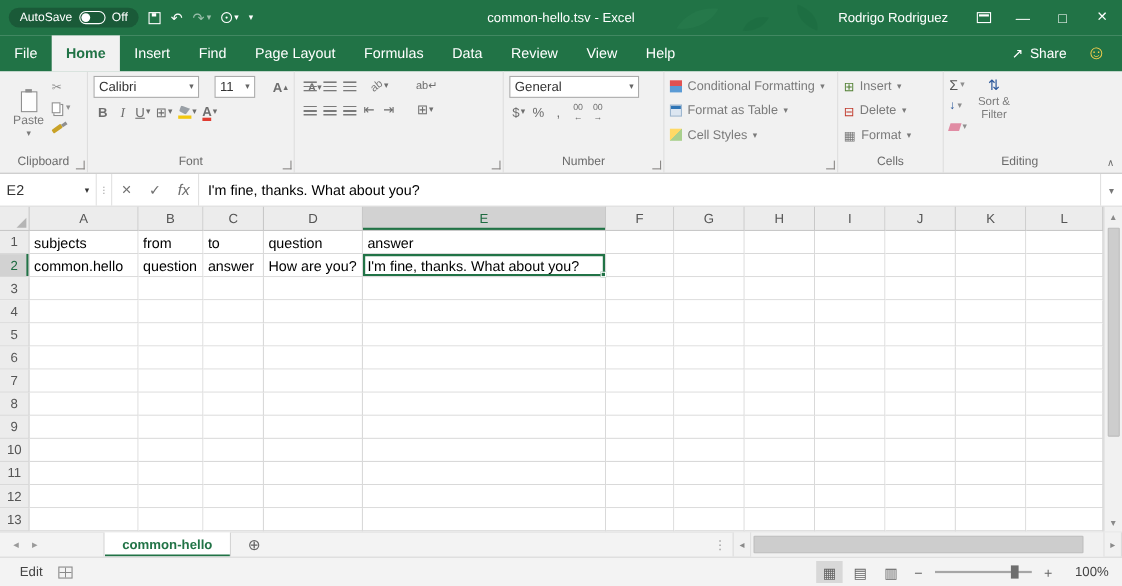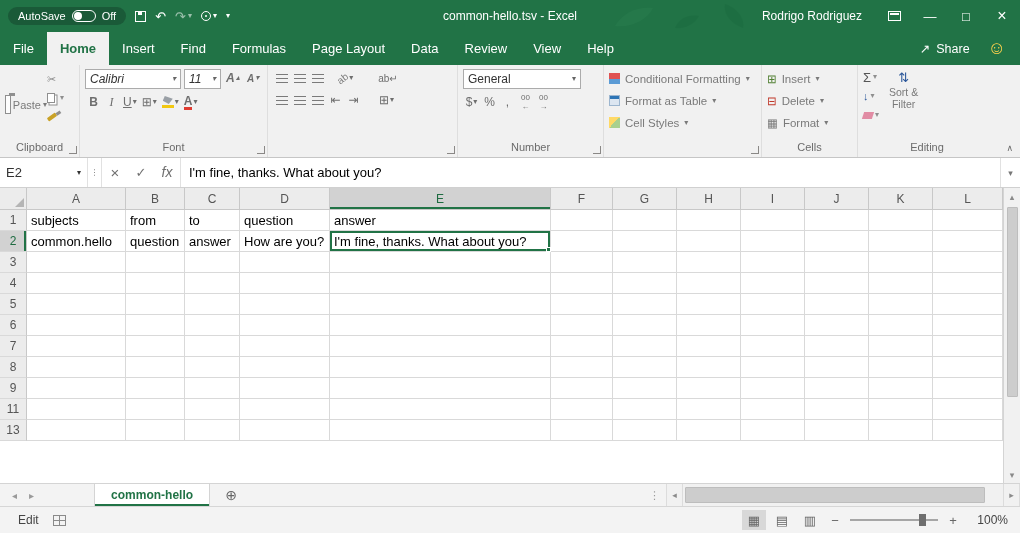--- a/index.html
+++ b/index.html
@@ -36,30 +36,30 @@
   .icon-magnifier::after{content:"";position:absolute;width:5px;height:1.5px;background:currentColor;transform:rotate(45deg);right:-4px;bottom:-1px;}
   .share{display:flex;align-items:center;gap:6px;margin-left:auto;padding-right:18px;font-size:12.5px;}
   .smiley{font-size:18px;color:#ffd34d;padding-right:14px;display:flex;align-items:center;}
 
   
   .ribbon{height:93px;background:#f1f1f1;border-bottom:1px solid #c6c6c6;display:flex;position:relative;flex:0 0 93px;color:#5f6368;}
   .rgroup{position:relative;border-right:1px solid #dedede;display:flex;flex-direction:column;padding:4px 5px 0 5px;}
   .rgroup .gbody{flex:1;display:flex;}
   .glabel{height:17px;font-size:11px;color:#6b6b6b;text-align:center;line-height:15px;}
   .launcher{position:absolute;right:2px;bottom:3px;width:8px;height:8px;border-right:1px solid #8a8886;border-bottom:1px solid #8a8886;}
-  .bigbtn{display:flex;align-items:center;justify-content:center;gap:2px;width:42px;font-size:11px;color:#7a7a7a;}
+  .bigbtn{display:flex;flex-direction:column;align-items:center;justify-content:center;gap:2px;width:42px;font-size:11px;color:#7a7a7a;}
   .icon-clipboard{width:15px;height:19px;border:1.5px solid #8f8f8f;background:#fdfdfd;position:relative;}
   .icon-clipboard::after{content:"";position:absolute;left:3px;top:-3px;width:6px;height:3px;background:#8f8f8f;}
   .minicol{display:flex;flex-direction:column;justify-content:flex-start;gap:3px;padding-top:2px;}
   .minibtn{display:flex;align-items:center;gap:2px;font-size:11px;height:16px;color:#8f8f8f;}
   .icon-copy{width:8px;height:10px;border:1px solid #8f8f8f;background:#fff;box-shadow:2px 2px 0 -0.5px #fff,2px 2px 0 0.5px #8f8f8f;margin-right:3px;}
   .icon-brush{width:10px;height:4px;background:#c9a227;transform:rotate(-35deg);border-radius:1px;position:relative;}
   .icon-brush::after{content:"";position:absolute;right:-5px;top:0.5px;width:5px;height:3px;background:#8f8f8f;}
   .fontgrid{display:flex;flex-direction:column;gap:4px;}
-  .comborow{display:flex;gap:3px;align-items:flex-start;font-style:italic;}
+  .comborow{display:flex;gap:14px;align-items:flex-end;}
   .combo{background:#fff;border:1px solid #ababab;height:20px;display:flex;align-items:center;justify-content:space-between;padding:0 4px;font-size:12px;color:#333;}
   .combo .caret{color:#666;}
   .smallbtns{display:flex;gap:1px;align-items:center;}
   .sbtn{min-width:17px;height:18px;display:flex;align-items:center;justify-content:center;font-size:12px;color:#6e6e6e;gap:1px;padding:0 2px;}
   .sbtn b{font-weight:700;}
   .sbtn i{font-style:italic;font-family:"Liberation Serif",serif;}
   .sbtn u{text-decoration:underline;}
   .colorbar{border-bottom:3px solid #e03c31;line-height:1;padding-bottom:0px;font-weight:600;}
   .icon-bucket{width:10px;height:8px;background:#9aa0a6;clip-path:polygon(20% 0,100% 35%,60% 100%,0 60%);}
   .bucketwrap{display:flex;flex-direction:column;align-items:center;gap:1px;}
@@ -184,22 +184,22 @@
         </span>
     </div>
   </div>
 
   <div class="tabrow">
     <div class="rtab">File</div>
     <div style="display:flex;">
         <div class="rtab active">Home</div>
         <div class="rtab">Insert</div>
         <div class="rtab">Find</div>
+        <div class="rtab">Page Layout</div>
         <div class="rtab">Formulas</div>
-        <div class="rtab">Page Layout</div>
         <div class="rtab">Data</div>
         <div class="rtab">Review</div>
         <div class="rtab">View</div>
         <div class="rtab">Help</div>
       </div>
     <div class="share">
       <span>↗</span>
       <span>Share</span>
     </div>
     <div class="smiley">
@@ -610,21 +610,51 @@
           <div class="cell" style="width: 221px;"></div>
           <div class="cell" style="width: 62px;"></div>
           <div class="cell" style="width: 64px;"></div>
           <div class="cell" style="width: 64px;"></div>
           <div class="cell" style="width: 64px;"></div>
           <div class="cell" style="width: 64px;"></div>
           <div class="cell" style="width: 64px;"></div>
           <div class="cell" style="width: 70px;"></div>
         </div>
         <div class="grow">
+          <div class="rowhdr">10</div>
+          <div class="cell" style="width: 99px;"></div>
+          <div class="cell" style="width: 59px;"></div>
+          <div class="cell" style="width: 55px;"></div>
+          <div class="cell" style="width: 90px;"></div>
+          <div class="cell" style="width: 221px;"></div>
+          <div class="cell" style="width: 62px;"></div>
+          <div class="cell" style="width: 64px;"></div>
+          <div class="cell" style="width: 64px;"></div>
+          <div class="cell" style="width: 64px;"></div>
+          <div class="cell" style="width: 64px;"></div>
+          <div class="cell" style="width: 64px;"></div>
+          <div class="cell" style="width: 70px;"></div>
+        </div>
+        <div class="grow">
           <div class="rowhdr">11</div>
+          <div class="cell" style="width: 99px;"></div>
+          <div class="cell" style="width: 59px;"></div>
+          <div class="cell" style="width: 55px;"></div>
+          <div class="cell" style="width: 90px;"></div>
+          <div class="cell" style="width: 221px;"></div>
+          <div class="cell" style="width: 62px;"></div>
+          <div class="cell" style="width: 64px;"></div>
+          <div class="cell" style="width: 64px;"></div>
+          <div class="cell" style="width: 64px;"></div>
+          <div class="cell" style="width: 64px;"></div>
+          <div class="cell" style="width: 64px;"></div>
+          <div class="cell" style="width: 70px;"></div>
+        </div>
+        <div class="grow">
+          <div class="rowhdr">12</div>
           <div class="cell" style="width: 99px;"></div>
           <div class="cell" style="width: 59px;"></div>
           <div class="cell" style="width: 55px;"></div>
           <div class="cell" style="width: 90px;"></div>
           <div class="cell" style="width: 221px;"></div>
           <div class="cell" style="width: 62px;"></div>
           <div class="cell" style="width: 64px;"></div>
           <div class="cell" style="width: 64px;"></div>
           <div class="cell" style="width: 64px;"></div>
           <div class="cell" style="width: 64px;"></div>

